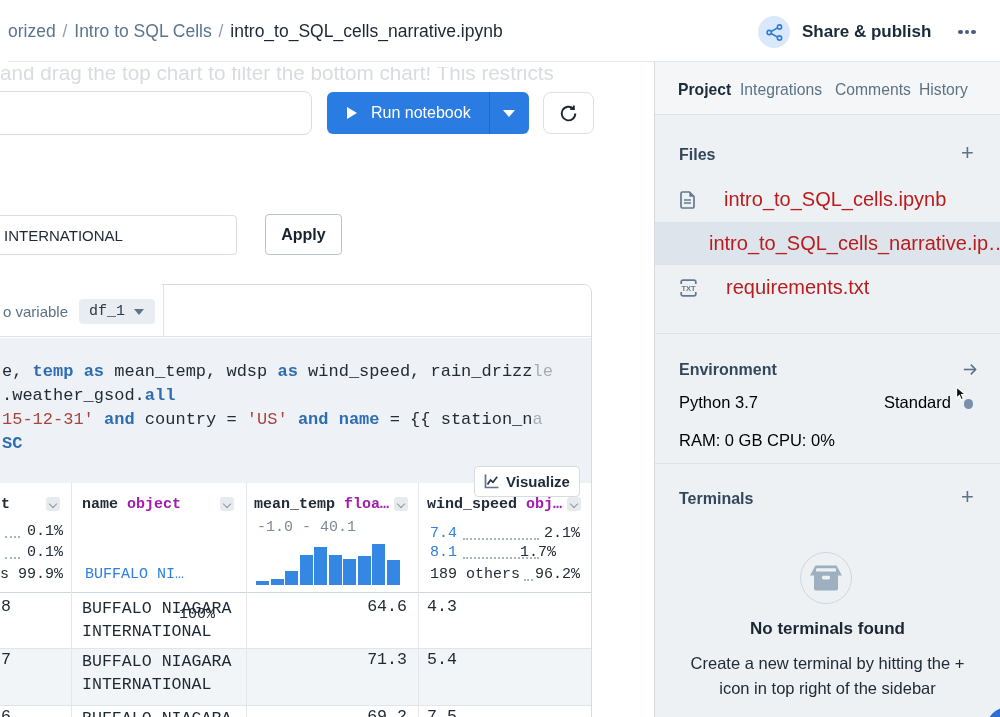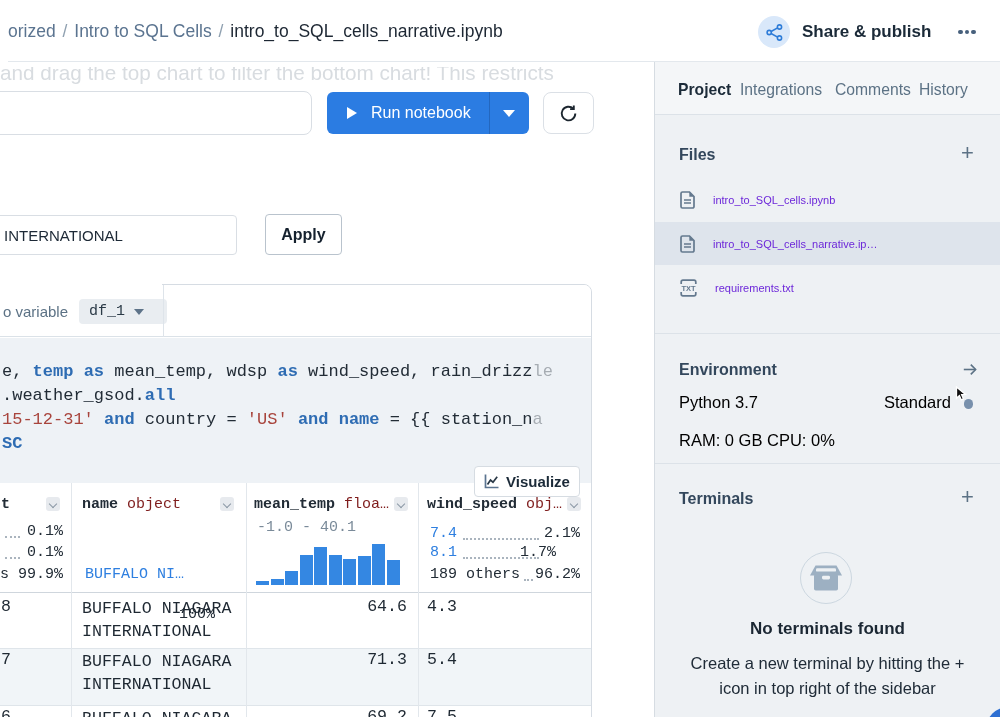--- a/index.html
+++ b/index.html
@@ -42,39 +42,39 @@
     align-items:center; justify-content:center; font-size:16px; font-weight:700; color:#15212e; }
 
   
   #cell { position:absolute; left:-20px; top:284px; width:612px; height:520px;
     background:#fff; border:1px solid #d6dce3; border-top-right-radius:8px; overflow:hidden; }
   #cellhead { position:absolute; left:0; top:0; width:612px; height:52px; background:#fff;
     border-bottom:1px solid #dbe2e8; }
   #cellhead .vdiv { position:absolute; left:182px; top:0; width:1px; height:52px; background:#dee4ea; }
   #varlbl { position:absolute; left:22px; top:0; height:52px; display:flex; align-items:center;
     font-size:15px; color:#5c7285; }
-  #chip { position:absolute; left:98px; top:14px; width:88px; height:25px; background:#e9edf1;
+  #chip { position:absolute; left:98px; top:14px; width:76px; height:25px; background:#e9edf1;
     border-radius:4px; display:flex; align-items:center; padding-left:10px;
     font-family:"Liberation Mono",monospace; font-size:15px; color:#2b3a47; }
   #chip .caret { width:0; height:0; border-left:5px solid transparent; border-right:5px solid transparent;
     border-top:6px solid #5d7389; margin-left:9px; }
   #code { position:absolute; left:0; top:53px; width:612px; height:145px; background:#eef2f6;
     font-family:"Liberation Mono",monospace; font-size:17px; }
   #code .ln { position:absolute; left:21px; height:24px; line-height:24px; white-space:pre; color:#222c36; }
   .kw { color:#2e6cb3; font-weight:700; }
   .str { color:#a8443c; }
 
   
   #table { position:absolute; left:0; top:198px; width:612px; height:322px; background:#fff;
     font-family:"Liberation Mono",monospace; }
   .colb { position:absolute; top:0; width:1px; height:322px; background:#e2e7ec; z-index:3; }
   #thead { position:absolute; left:0; top:0; width:612px; height:110px;
     border-bottom:1px solid #cfd6dd; }
   .hname { font-size:15px; font-weight:700; color:#222c36; white-space:pre; }
-  .htype { font-weight:400; color:#7f1d1d;margin-top:32px; }
+  .htype { font-weight:700; color:#a21caf;margin-top:32px; }
   .ddicon { position:absolute; width:14px; height:14px; background:#e7eaee; border-radius:3px; }
   .ddicon:after { content:""; position:absolute; left:3.5px; top:4px; width:5px; height:5px;
     border-right:1.6px solid #8b98a5; border-bottom:1.6px solid #8b98a5; transform:rotate(45deg); }
   .stat { position:absolute; font-size:15px; color:#222c36; white-space:pre; }
   .blue { color:#2e7fe0; }
   .gray { color:#7a8a99; }
   .leader { border-bottom:2px dotted #aab4be; }
   .bar { position:absolute; background:#3487e2; width:13px; }
   .drow { position:absolute; left:0; width:612px; font-size:16.6px; color:#1e2832; }
   .stripe { background:#f1f5f8; }
@@ -89,21 +89,21 @@
     background:#eef1f4; border-left:1px solid #d6dce2; }
   #tabs { position:absolute; left:0; top:0; width:345px; height:53px; background:#f4f6f8;
     border-bottom:1px solid #dce2e8; }
   #tabs span { top:19px; }
   #tabs span { color:#5c7285; font-size:15.7px; }
   #tabs .act { color:#1c2b39; font-weight:700; }
   .shead { position:absolute; font-size:16px; font-weight:700; color:#33475c; }
   .plus { position:absolute; font-size:22px; font-weight:400; color:#5c7285; }
   .frow { position:absolute; left:0; width:346px; height:43px; display:flex; align-items:center; }
   .frow .icon { margin-left:25px; }
-  .frow .fname { margin-left:18px; font-size:11px; color:#6d28d9; white-space:pre; }
+  .frow .fname { margin-left:29px; font-size:20px; color:#b91c1c; white-space:pre; }
   .sel { background:#dee4ec; }
   .sdiv { position:absolute; left:0; width:346px; height:1px; background:#dce2e8; }
   .sitem { font-size:16.5px; color:#000000; position:absolute; }
 
   #termcirc { position:absolute; left:800px; top:552px; width:52px; height:52px; border-radius:50%;
     border:1.5px solid #ccd7e0; display:flex; align-items:center; justify-content:center; }
   #noterm { position:absolute; left:655px; top:619px; width:345px; text-align:center;
     font-size:17px; font-weight:700; color:#1b2733; }
   #termdesc { position:absolute; left:655px; top:651px; width:345px; text-align:center;
     font-size:16.5px; color:#202c38; line-height:25px; }

